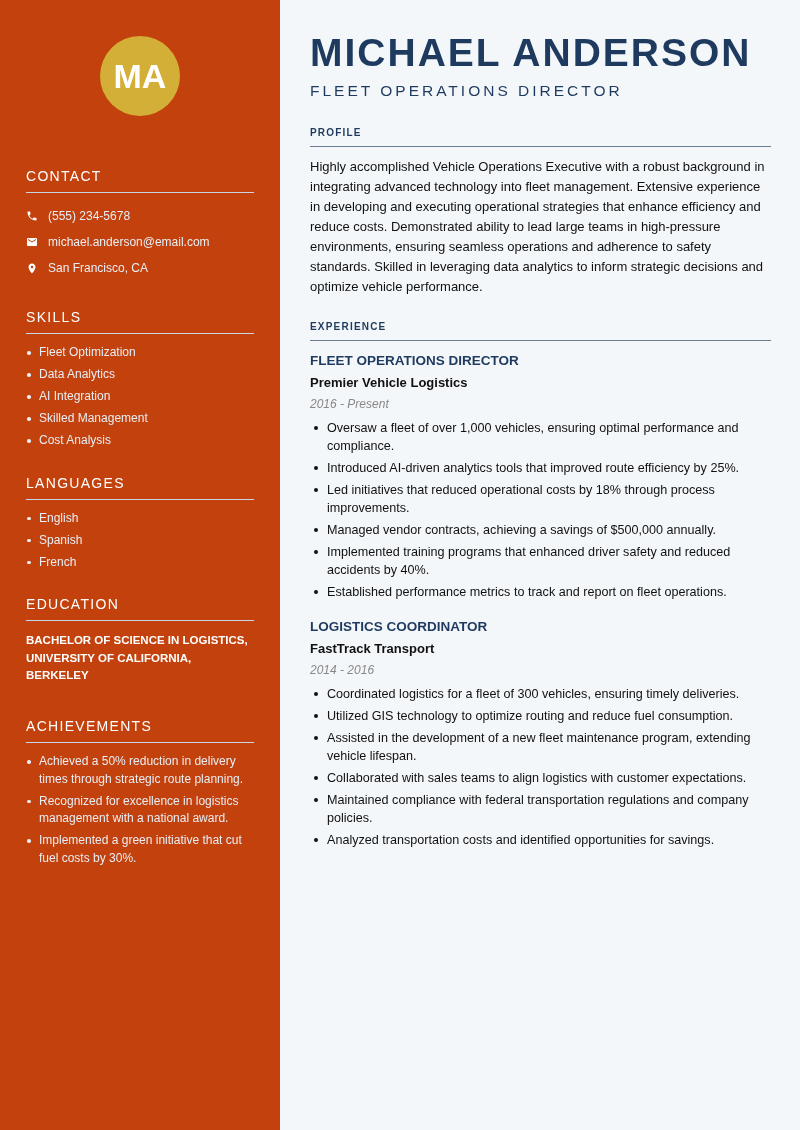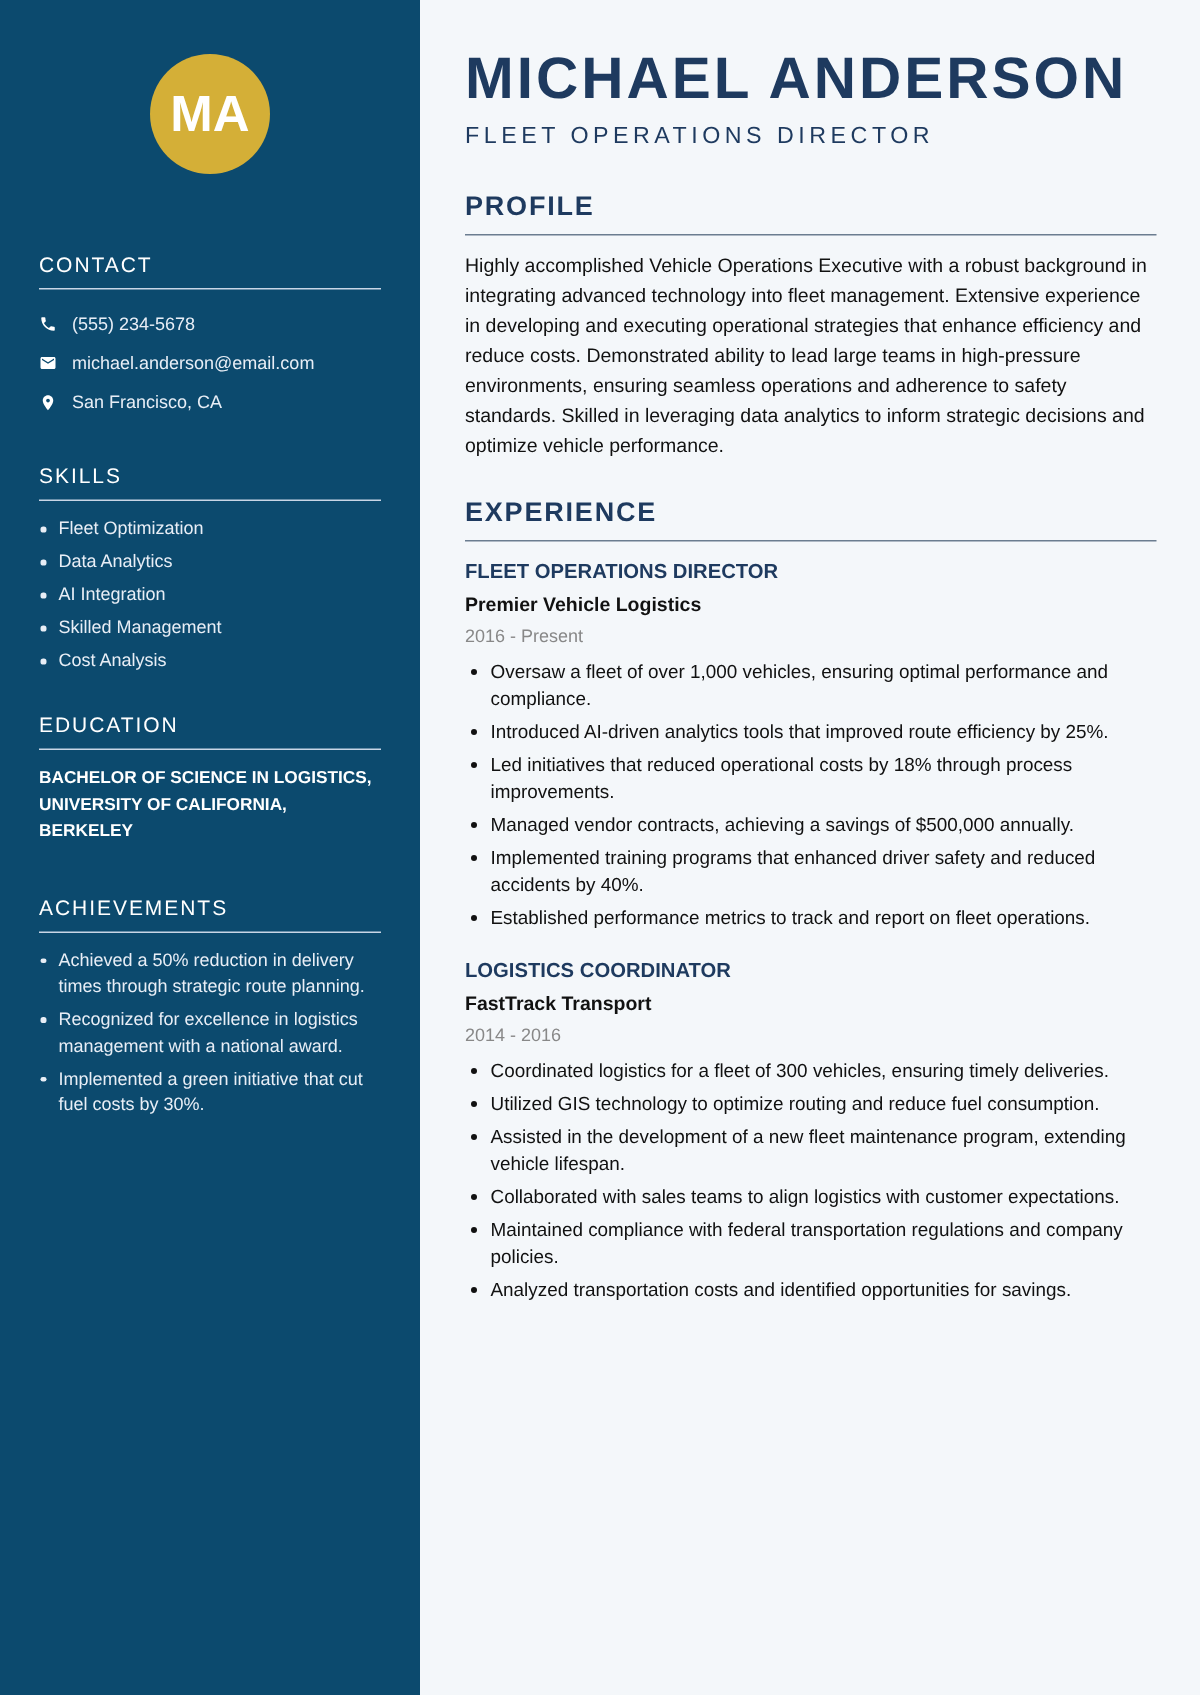--- a/index.html
+++ b/index.html
@@ -6,21 +6,21 @@
     html, body { width: 800px; height: 1130px; }
     body {
       font-family: "Liberation Sans", "DejaVu Sans", sans-serif;
       background: #f4f7fa;
       position: relative;
       overflow: hidden;
     }
     .sidebar {
       position: absolute; left: 0; top: 0;
       width: 280px; height: 1130px;
-      background: #0c4a6e;
+      background: #c2410c;
       color: #ffffff;
       padding: 36px 26px 0 26px;
     }
     .avatar {
       width: 80px; height: 80px;
       border-radius: 50%;
       background: #d4af37;
       margin: 0 auto;
       display: flex; align-items: center; justify-content: center;
       color: #ffffff;
@@ -85,21 +85,21 @@
       letter-spacing: 2px;
       line-height: 46px;
     }
     .job-title {
       font-size: 15.5px;
       color: #1e3a5f;
       letter-spacing: 3px;
       margin-top: 6px;
     }
     .main-section-title {
-      font-size: 18px;
+      font-size: 10px;
       font-weight: bold;
       color: #1e3a5f;
       letter-spacing: 1.2px;
       padding-bottom: 8px;
       border-bottom: 1.5px solid #6b7d90;
       margin-bottom: 10px;
     }
     .profile { margin-top: 27px; }
     .profile p {
       font-size: 13px;
@@ -117,20 +117,21 @@
     }
     .company {
       font-size: 13px;
       font-weight: bold;
       color: #111111;
       line-height: 20px;
       margin-top: 2px;
     }
     .dates {
       font-size: 12px;
+      font-style: italic;
       color: #888888;
       line-height: 18px;
       margin-top: 2px;
       margin-bottom: 6px;
     }
     .bullets { list-style: none; }
     .bullets li {
       position: relative;
       padding-left: 17px;
       font-size: 12.6px;
@@ -186,20 +187,28 @@
     <h2 class="side-title">SKILLS</h2>
     <ul class="side-list">
       <li>Fleet Optimization</li>
       <li>Data Analytics</li>
       <li>AI Integration</li>
       <li>Skilled Management</li>
       <li>Cost Analysis</li>
     </ul>
   </section>
 
+  <section class="side-section" style="margin-top:25px">
+    <h2 class="side-title">LANGUAGES</h2>
+    <ul class="side-list">
+      <li>English</li>
+      <li>Spanish</li>
+      <li>French</li>
+    </ul>
+  </section>
 
   <section class="side-section" style="margin-top:25px">
     <h2 class="side-title">EDUCATION</h2>
     <div class="edu-text">BACHELOR OF SCIENCE IN LOGISTICS,</div>
     <div class="edu-text">UNIVERSITY OF CALIFORNIA, BERKELEY</div>
   </section>
 
   <section class="side-section" style="margin-top:34px">
     <h2 class="side-title">ACHIEVEMENTS</h2>
     <ul class="side-list">

